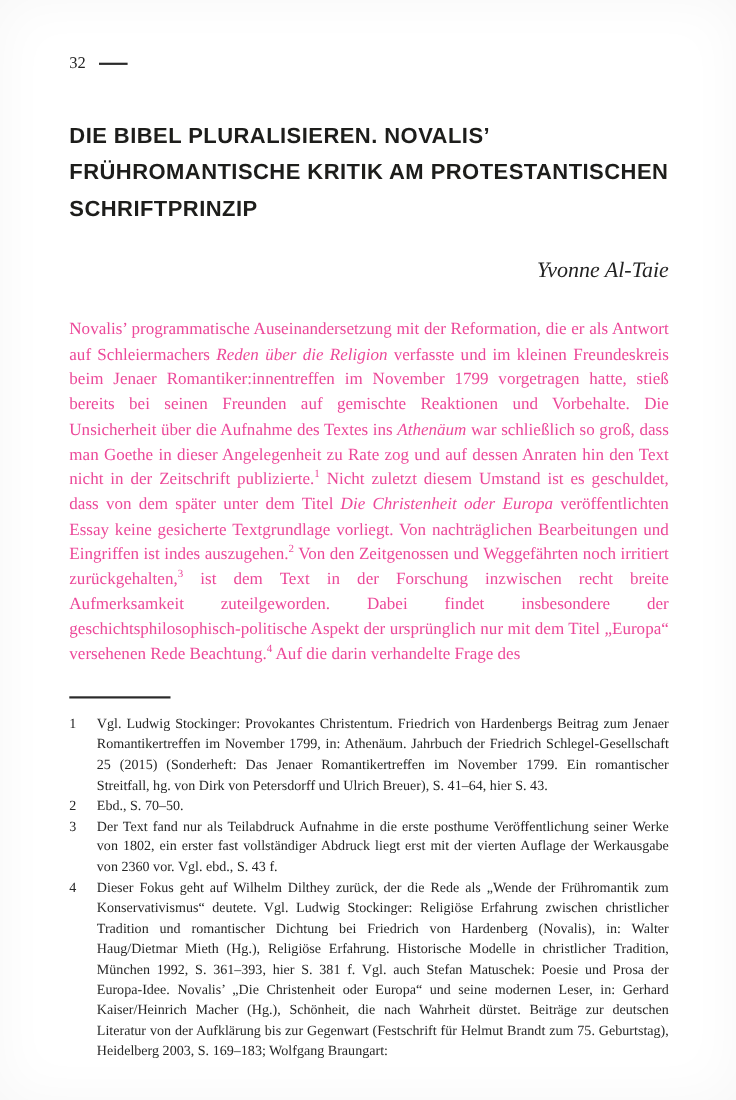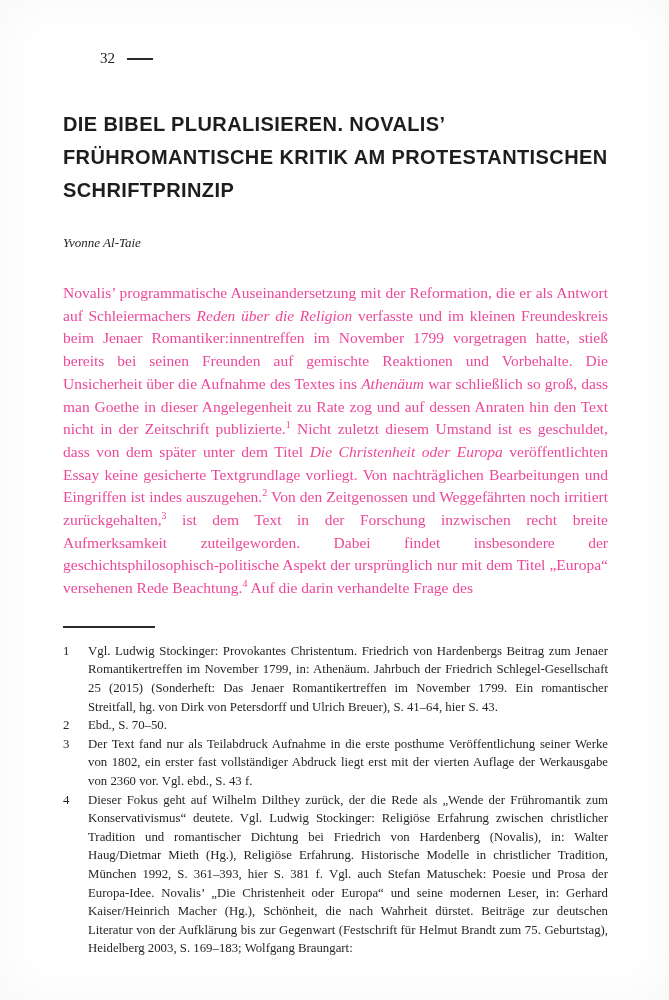--- a/index.html
+++ b/index.html
@@ -16,21 +16,20 @@
     padding: 50px 61px 20px 63px;
     overflow: hidden;
     font-family: "Liberation Serif", serif;
     color: #232323;
     box-shadow: inset 0 0 50px rgba(0,0,0,0.035);
   }
   .pagenum-row {
     display: flex;
     align-items: baseline;
     height: 18px;
-    margin-left: 37px;
   }
   .pagenum {
     font-size: 15px;
     color: #232323;
   }
   .pagenum-rule {
     display: inline-block;
     width: 26px;
     height: 2px;
     background: #2a2a2a;
@@ -42,22 +41,23 @@
     font-family: "Liberation Sans", sans-serif;
     font-weight: 700;
     font-size: 20px;
     line-height: 33px;
     letter-spacing: 0.4px;
     color: #1d1d1b;
   }
   .author {
     margin-top: 28px;
     font-style: italic;
-    font-size: 13px;
+    font-size: 20px;
     color: #232323;
+    text-align: right;
   }
   p.body-text {
     margin: 31px 0 0 0;
     font-size: 15.5px;
     line-height: 22.7px;
     text-align: justify;
     hyphens: auto;
     -webkit-hyphens: auto;
     color: #ec4899;
   }

